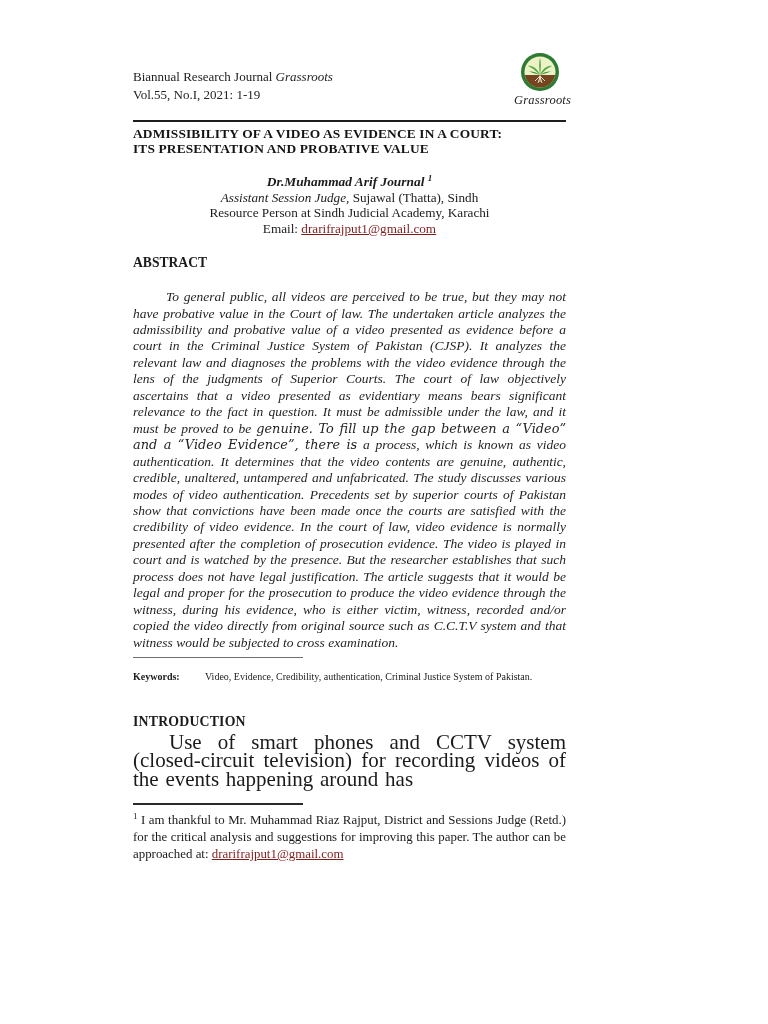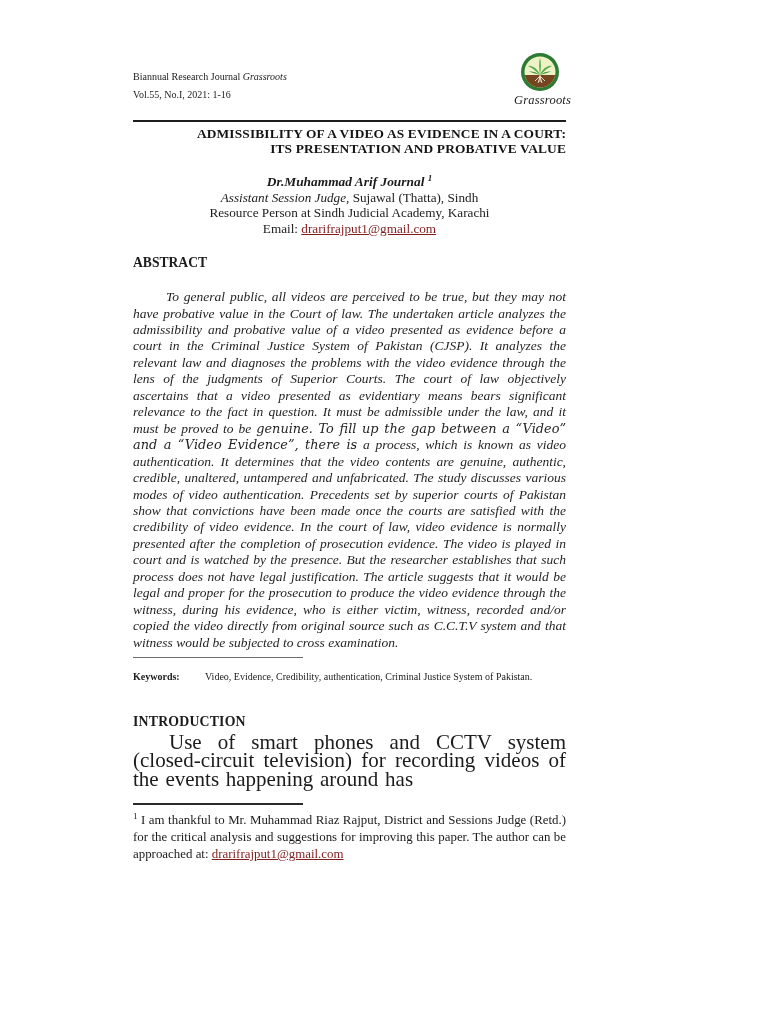--- a/index.html
+++ b/index.html
@@ -3,29 +3,29 @@
 <meta charset="utf-8">
 <style>
   * { margin:0; padding:0; box-sizing:border-box; }
   html,body { width:768px; background:#ffffff; }
   body { font-family:"Liberation Serif", serif; color:#1b1b1b; }
   .page { position:relative; width:768px; height:1024px; background:#fff; overflow:hidden; }
   .content { position:absolute; left:133px; top:52px; width:433px; }
 
   
   .header-row { position:relative; height:66px; }
-  .journal-lines { padding-top:16px; font-size:10px; line-height:17.5px; color:#222; }
+  .journal-lines { padding-top:16px; font-size:13px; line-height:17.5px; color:#222; }
   .journal-lines .it { font-style:italic; }
   .logo-block { position:absolute; right:0; top:0; width:52px; text-align:center; }
   .logo-svg { display:block; margin:0 auto; }
   .logo-caption { font-style:italic; font-size:12.5px; color:#222; margin-top:1px; letter-spacing:0.2px; }
   .header-rule { border:none; border-top:2px solid #1d1d1d; margin-top:2px; }
 
   
-  .title { text-align:right; font-weight:bold; font-size:13.4px; line-height:14.5px; margin-top:5px; color:#141414; letter-spacing:0.15px; }
+  .title { text-align:left; font-weight:bold; font-size:13.4px; line-height:14.5px; margin-top:5px; color:#141414; letter-spacing:0.15px; }
 
   
   .author-block { text-align:center; margin-top:15px; font-size:13.2px; line-height:15.4px; }
   .author-name { font-weight:bold; font-style:italic; font-size:13.4px; }
   .author-name sup { font-size:9px; }
   .role-it { font-style:italic; }
   .link { color:#7f1d1d; text-decoration:underline; }
 
   
   .abstract { margin-top:19px; }
@@ -51,21 +51,21 @@
 </style>
 </head>
 <body>
 
 <div class="page">
   <div class="content">
 
     <div class="header-row">
       <div class="journal-lines">
         <div><span>Biannual Research Journal </span><span class="it">Grassroots</span></div>
-        <div>Vol.55, No.I, 2021: 1-16</div>
+        <div>Vol.55, No.I, 2021: 1-19</div>
       </div>
       <div class="logo-block">
         <svg class="logo-svg" width="40" height="40" viewBox="0 0 40 40">
           <circle cx="20" cy="20" r="19" fill="#2d7a33"></circle>
           <circle cx="20" cy="20" r="15.5" fill="#edf2c6"></circle>
           <clipPath id="innerClip">
               <circle cx="20" cy="20" r="15.5"></circle>
             </clipPath>
           <g clip-path="url(#innerClip)">
             <rect x="2" y="23" width="36" height="16" fill="#74451f"></rect>

